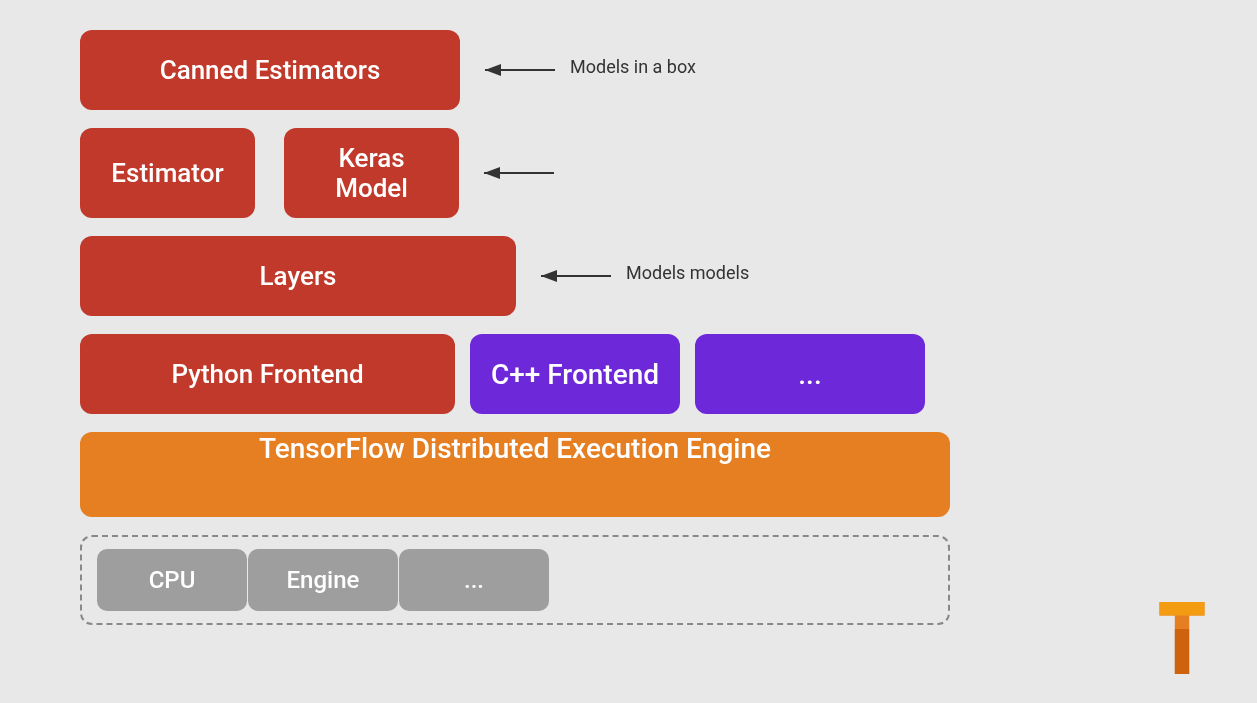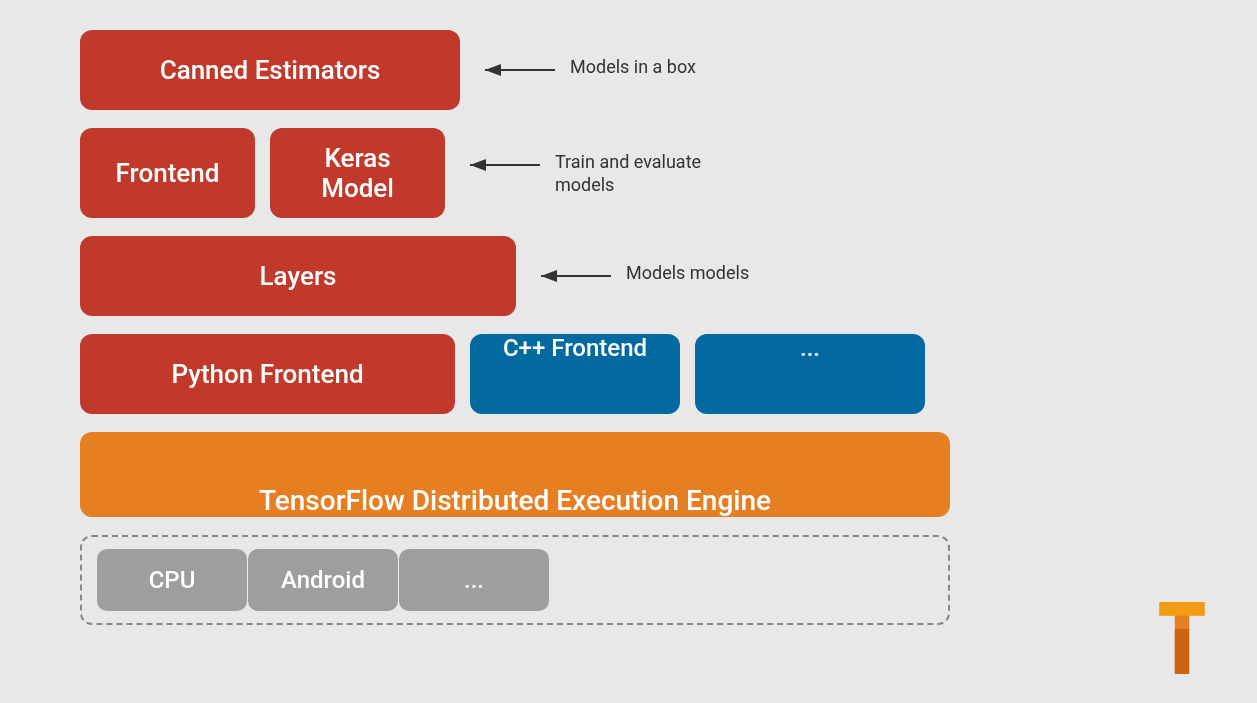--- a/index.html
+++ b/index.html
@@ -34,39 +34,40 @@
       font-size: 26px;
       font-weight: 500;
       display: flex;
       align-items: center;
       justify-content: center;
       text-align: center;
     }
 
     
     .black-box {
-      background-color: #0369a1;
-      color: white;
-      border-radius: 12px;
-      font-size: 24px;
-      font-weight: 500;
-      display: flex;
+      background-color: #6d28d9;
+      color: white;
+      border-radius: 12px;
+      font-size: 28px;
+      font-weight: 500;
+      display: flex;
+      align-items: center;
       justify-content: center;
       text-align: center;
     }
 
     
     .orange-box {
       background-color: #e67e22;
       color: white;
       border-radius: 12px;
       font-size: 28px;
       font-weight: 500;
       display: flex;
-      align-items: flex-end;
+      align-items: flex-start;
       justify-content: center;
       text-align: center;
     }
 
     
     .gray-box {
       background-color: #9e9e9e;
       color: white;
       border-radius: 10px;
       font-size: 24px;
@@ -109,21 +110,21 @@
     }
 
     
     .row-2 .red-box.estimator {
       width: 175px;
       height: 90px;
     }
     .row-2 .red-box.keras {
       width: 175px;
       height: 90px;
-      margin-left: 15px;
+      margin-left: 29px;
     }
 
     
     .row-3 .red-box {
       width: 436px;
       height: 80px;
     }
 
     
     .row-4 .red-box {
@@ -192,37 +193,36 @@
           </defs>
           <line x1="75" y1="15" x2="5" y2="15" stroke="#333" stroke-width="2" marker-end="url(#arrowhead1)"></line>
         </svg>
       </div>
       <span class="annotation-text">Models in a box</span>
     </div>
   </div>
 
   <div class="row row-2">
     <div class="red-box estimator">
-      <span>Frontend</span>
+      <span>Estimator</span>
     </div>
     <div class="red-box keras">
       <span>Keras<br>Model</span>
     </div>
     <div class="annotation">
       <div class="annotation-arrow">
         <svg class="arrow-svg" viewBox="0 0 80 30">
           <defs>
             <marker id="arrowhead2" markerWidth="8" markerHeight="6" refX="8" refY="3" orient="auto">
               <polygon points="0 0, 8 3, 0 6" fill="#333"></polygon>
             </marker>
           </defs>
           <line x1="75" y1="15" x2="5" y2="15" stroke="#333" stroke-width="2" marker-end="url(#arrowhead2)"></line>
         </svg>
       </div>
-      <span class="annotation-text">Train and evaluate<br>models</span>
     </div>
   </div>
 
   <div class="row row-3">
     <div class="red-box">
       <span>Layers</span>
     </div>
     <div class="annotation">
       <div class="annotation-arrow">
         <svg class="arrow-svg" viewBox="0 0 80 30">
@@ -255,21 +255,21 @@
       <span>TensorFlow Distributed Execution Engine</span>
     </div>
   </div>
 
   <div class="row row-6">
     <div class="hardware-container">
       <div class="gray-box">
         <span>CPU</span>
       </div>
       <div class="gray-box">
-        <span>Android</span>
+        <span>Engine</span>
       </div>
       <div class="gray-box">
         <span>...</span>
       </div>
     </div>
   </div>
 
 </div>
 
 <div class="tf-logo">

